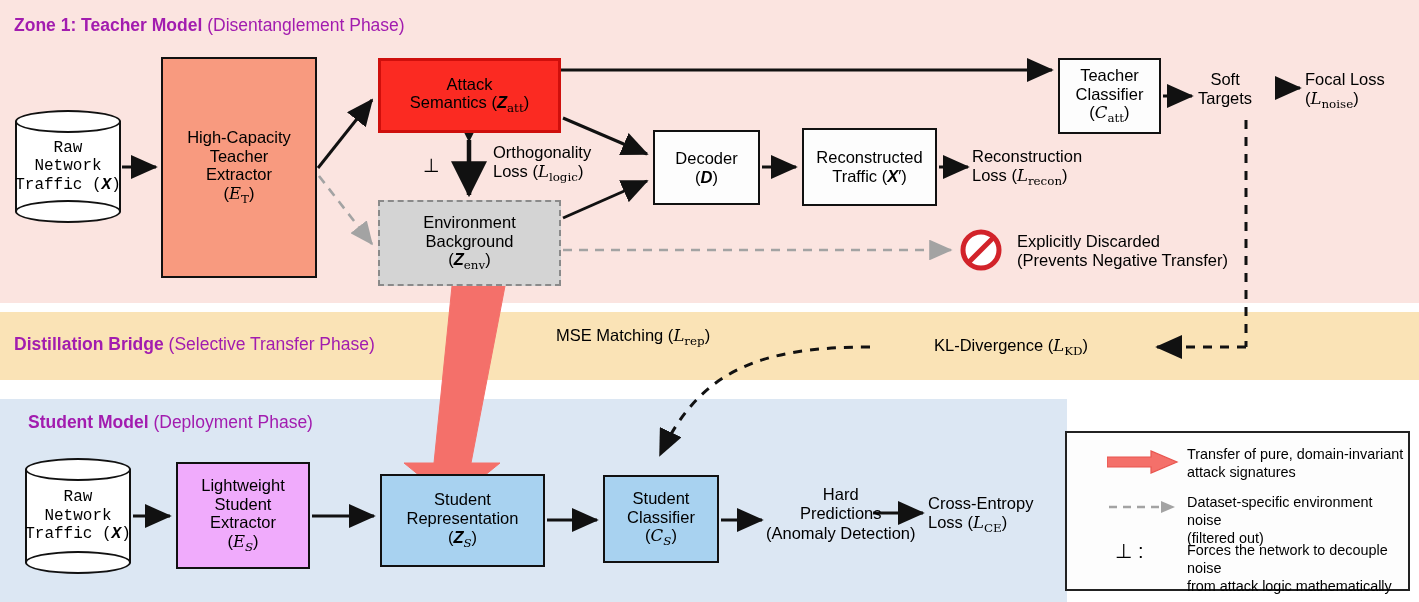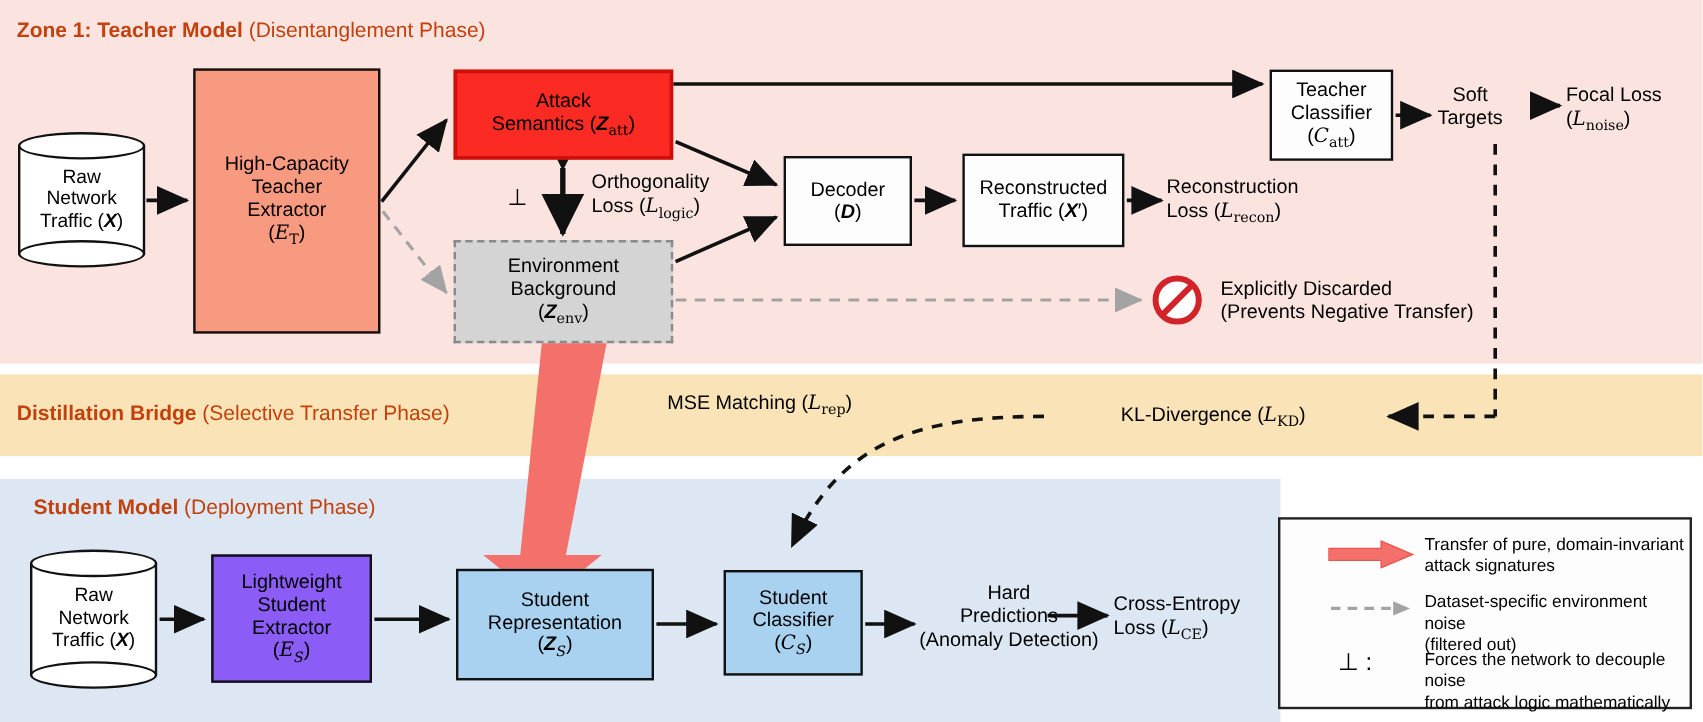--- a/index.html
+++ b/index.html
@@ -4,59 +4,59 @@
 <style>
   html, body { margin:0; padding:0; background:#ffffff; }
   body { font-family:"Liberation Sans", sans-serif; }
   #root { position:relative; width:1419px; height:602px; background:#ffffff; overflow:hidden; }
 
   .band { position:absolute; }
   #zone-teacher { left:0; top:0; width:1419px; height:303px; background:#fbe4e0; }
   #zone-bridge  { left:0; top:312px; width:1419px; height:68px; background:#fae3b6; }
   #zone-student { left:0; top:399px; width:1067px; height:203px; background:#dce7f3; }
 
-  .zone-title { position:absolute; font-size:17.5px; color:#c2410c; white-space:nowrap; }
+  .zone-title { position:absolute; font-size:17.5px; color:#a21caf; white-space:nowrap; }
   .zone-title b { font-weight:bold; }
 
   .box { position:absolute; box-sizing:border-box; display:flex; align-items:center;
          justify-content:center; text-align:center; line-height:1.14; color:#000; }
 
   .b-teacher-extractor { left:161px; top:57px; width:156px; height:221px;
       background:#f89a7f; border:2.5px solid #111; font-size:16.5px; }
   .b-attack { left:378px; top:58px; width:183px; height:75px;
       background:#fb2a22; border:3px solid #cf0f0c; font-size:16.5px; }
   .b-env { left:378px; top:200px; width:183px; height:86px;
       background:#d4d4d4; border:2.5px dashed #8a8a8a; font-size:16.5px; }
   .b-decoder { left:653px; top:130px; width:107px; height:75px;
       background:#fdfdfd; border:2.5px solid #111; font-size:16.5px; }
   .b-recon { left:802px; top:128px; width:135px; height:78px;
       background:#fdfdfd; border:2.5px solid #111; font-size:16.5px; }
   .b-teacher-clf { left:1058px; top:58px; width:103px; height:76px;
       background:#fdfdfd; border:2.5px solid #111; font-size:16.5px; }
 
   .b-student-extractor { left:176px; top:462px; width:134px; height:107px;
-      background:#8b5cf6; border:2.5px solid #111; font-size:16.5px; }
+      background:#f0abfc; border:2.5px solid #111; font-size:16.5px; }
   .b-student-rep { left:380px; top:474px; width:165px; height:93px;
       background:#a8d2f0; border:2.5px solid #111; font-size:16.5px; }
   .b-student-clf { left:603px; top:475px; width:116px; height:88px;
       background:#a8d2f0; border:2.5px solid #111; font-size:16.5px; }
 
   .free-label { position:absolute; font-size:16.5px; color:#000; text-align:center;
                 line-height:1.18; white-space:nowrap; }
 
   
   .cyl { position:absolute; }
   .cyl .body { position:absolute; left:0; right:0; top:11px; bottom:11px;
       background:#fff; border-left:2.5px solid #111; border-right:2.5px solid #111; }
   .cyl .top { position:absolute; left:0; top:0; width:100%; height:23px; box-sizing:border-box;
       background:#fff; border:2.5px solid #111; border-radius:50%; }
   .cyl .bot { position:absolute; left:0; bottom:0; width:100%; height:23px; box-sizing:border-box;
       background:#fff; border:2.5px solid #111; border-radius:50%; }
   .cyl .txt { position:absolute; left:0; right:0; top:50%; transform:translateY(-50%);
-      text-align:center; font-size:16px; line-height:1.16; color:#000; z-index:3; }
+      text-align:center; font-size:16px; line-height:1.16; color:#000; z-index:3;font-family:Liberation Mono, monospace; }
 
   #cyl-raw-teacher { left:15px; top:110px; width:106px; height:113px; }
   #cyl-raw-student { left:25px; top:458px; width:106px; height:116px; }
 
   svg.overlay { position:absolute; left:0; top:0; width:1419px; height:602px; pointer-events:none; }
 
   
   #legend { position:absolute; left:1065px; top:431px; width:345px; height:160px;
       background:#fdfdfd; border:2px solid #222; box-sizing:border-box; }
   .leg-text { position:absolute; }

